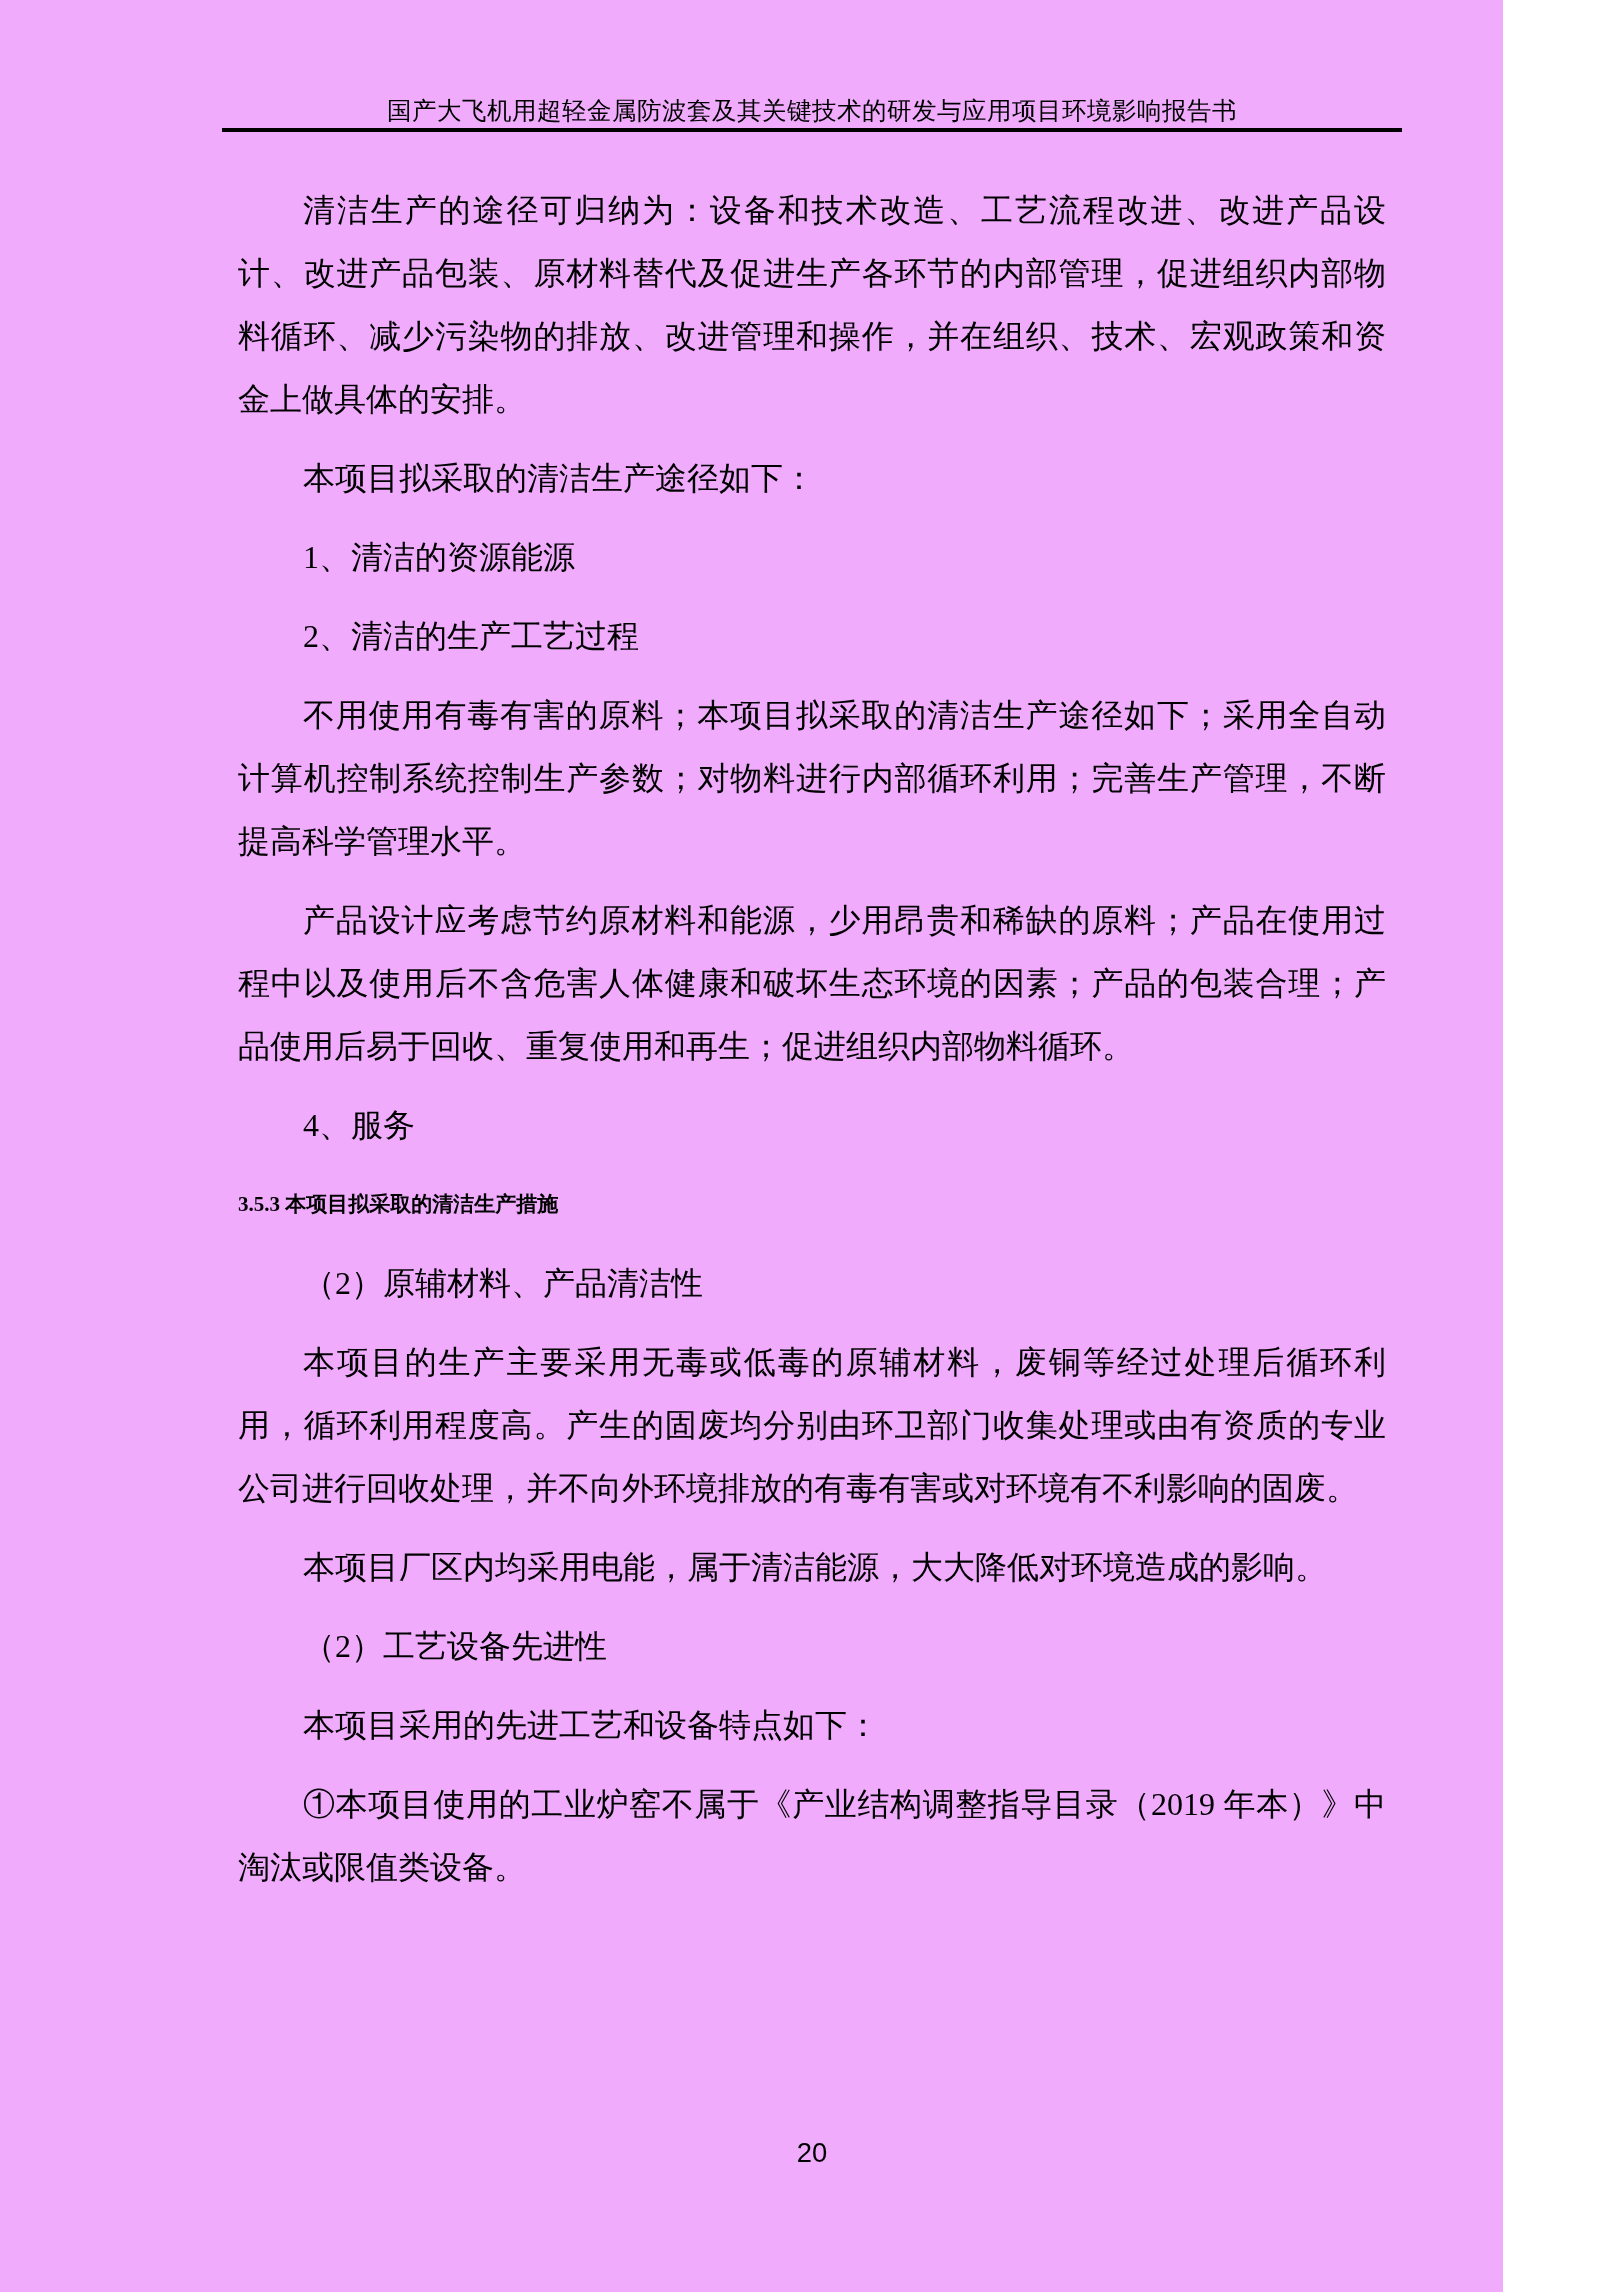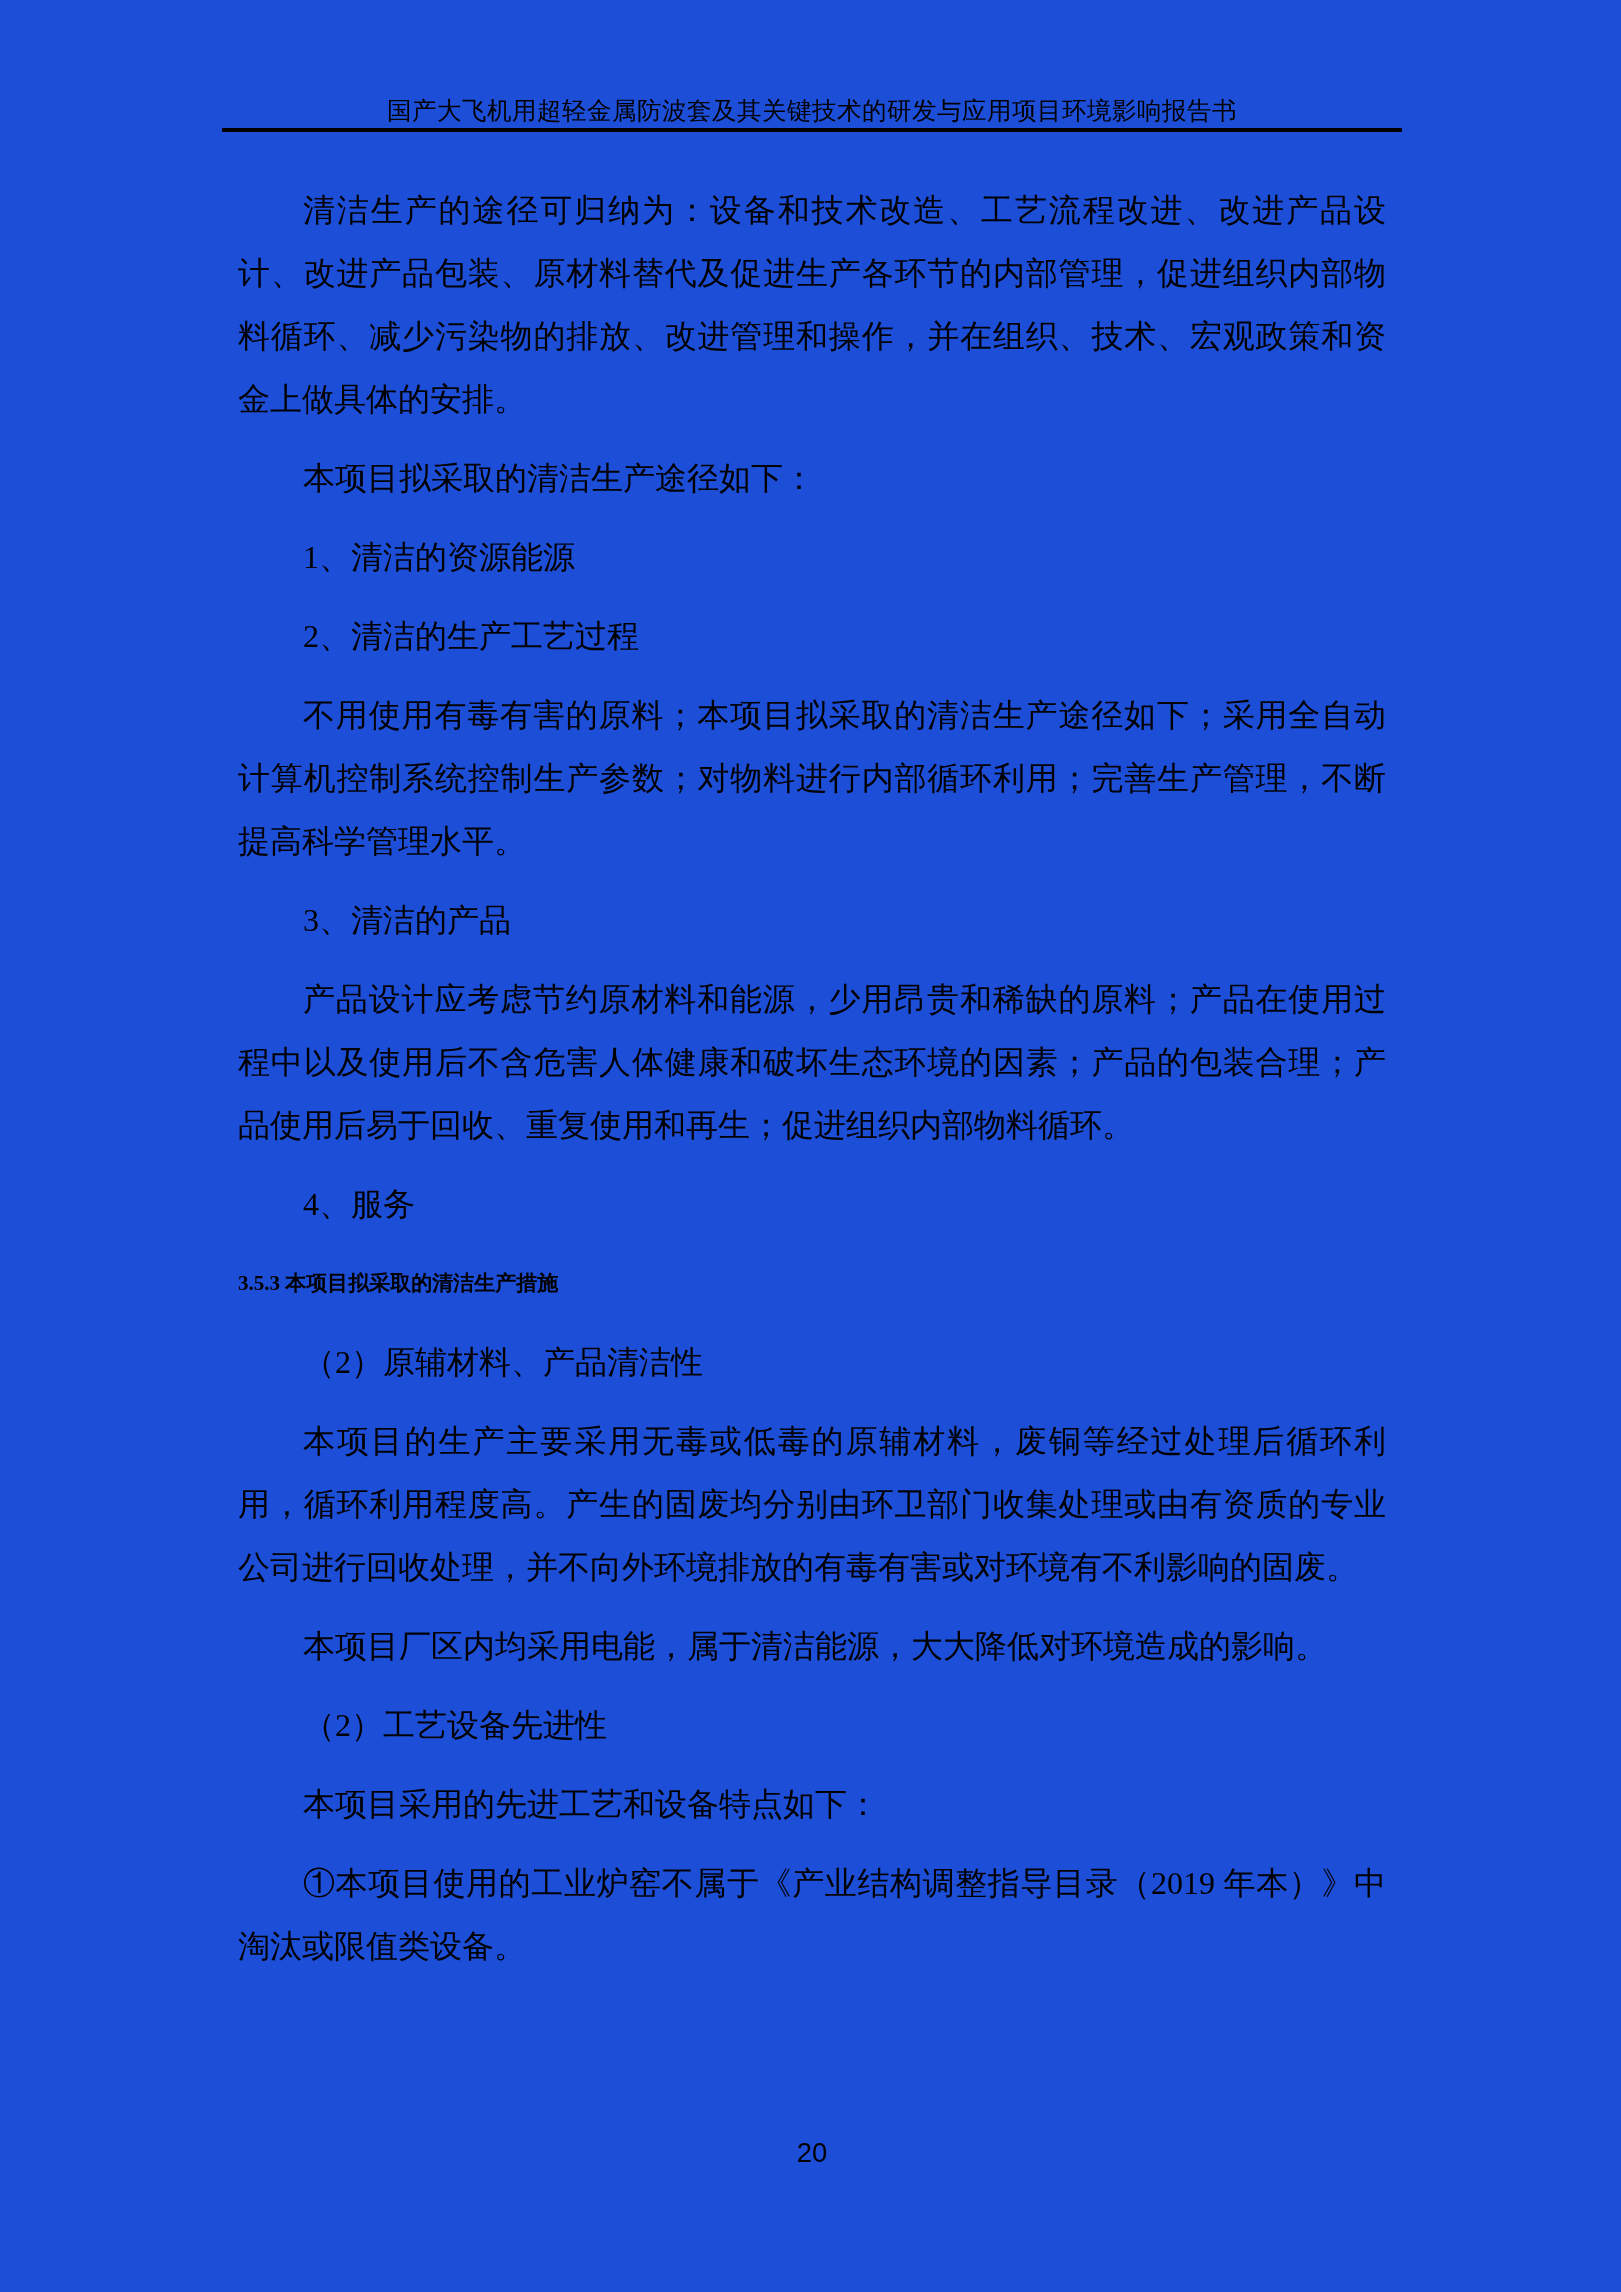--- a/index.html
+++ b/index.html
@@ -2,23 +2,23 @@
 <html><head>
 <meta charset="utf-8">
 <style>
   html, body {
     margin: 0;
     padding: 0;
     background: #ffffff;
   }
   .page {
     position: relative;
-    width: 1621px;
+    width: 1503px;
     height: 2293px;
-    background: #1d4ed8;
+    background: #f0abfc;
     color: #000000;
     font-family: "Liberation Serif", "DejaVu Serif", serif;
     overflow: hidden;
   }
   .header-title {
     position: absolute;
     top: 95px;
     left: 222px;
     width: 1180px;
     text-align: center;
@@ -72,21 +72,20 @@
   <div class="header-title">国产大飞机用超轻金属防波套及其关键技术的研发与应用项目环境影响报告书</div>
 
   <div class="header-rule"></div>
 
   <div class="body-text">
     <p>清洁生产的途径可归纳为：设备和技术改造、工艺流程改进、改进产品设计、改进产品包装、原材料替代及促进生产各环节的内部管理，促进组织内部物料循环、减少污染物的排放、改进管理和操作，并在组织、技术、宏观政策和资金上做具体的安排。</p>
     <p>本项目拟采取的清洁生产途径如下：</p>
     <p>1、清洁的资源能源</p>
     <p>2、清洁的生产工艺过程</p>
     <p>不用使用有毒有害的原料；本项目拟采取的清洁生产途径如下；采用全自动计算机控制系统控制生产参数；对物料进行内部循环利用；完善生产管理，不断提高科学管理水平。</p>
-    <p>3、清洁的产品</p>
     <p>产品设计应考虑节约原材料和能源，少用昂贵和稀缺的原料；产品在使用过程中以及使用后不含危害人体健康和破坏生态环境的因素；产品的包装合理；产品使用后易于回收、重复使用和再生；促进组织内部物料循环。</p>
     <p>4、服务</p>
     <p class="section-heading">3.5.3 本项目拟采取的清洁生产措施</p>
     <p>（2）原辅材料、产品清洁性</p>
     <p>本项目的生产主要采用无毒或低毒的原辅材料，废铜等经过处理后循环利用，循环利用程度高。产生的固废均分别由环卫部门收集处理或由有资质的专业公司进行回收处理，并不向外环境排放的有毒有害或对环境有不利影响的固废。</p>
     <p>本项目厂区内均采用电能，属于清洁能源，大大降低对环境造成的影响。</p>
     <p>（2）工艺设备先进性</p>
     <p>本项目采用的先进工艺和设备特点如下：</p>
     <p>①本项目使用的工业炉窑不属于《产业结构调整指导目录（2019 年本）》中淘汰或限值类设备。</p>
   </div>

